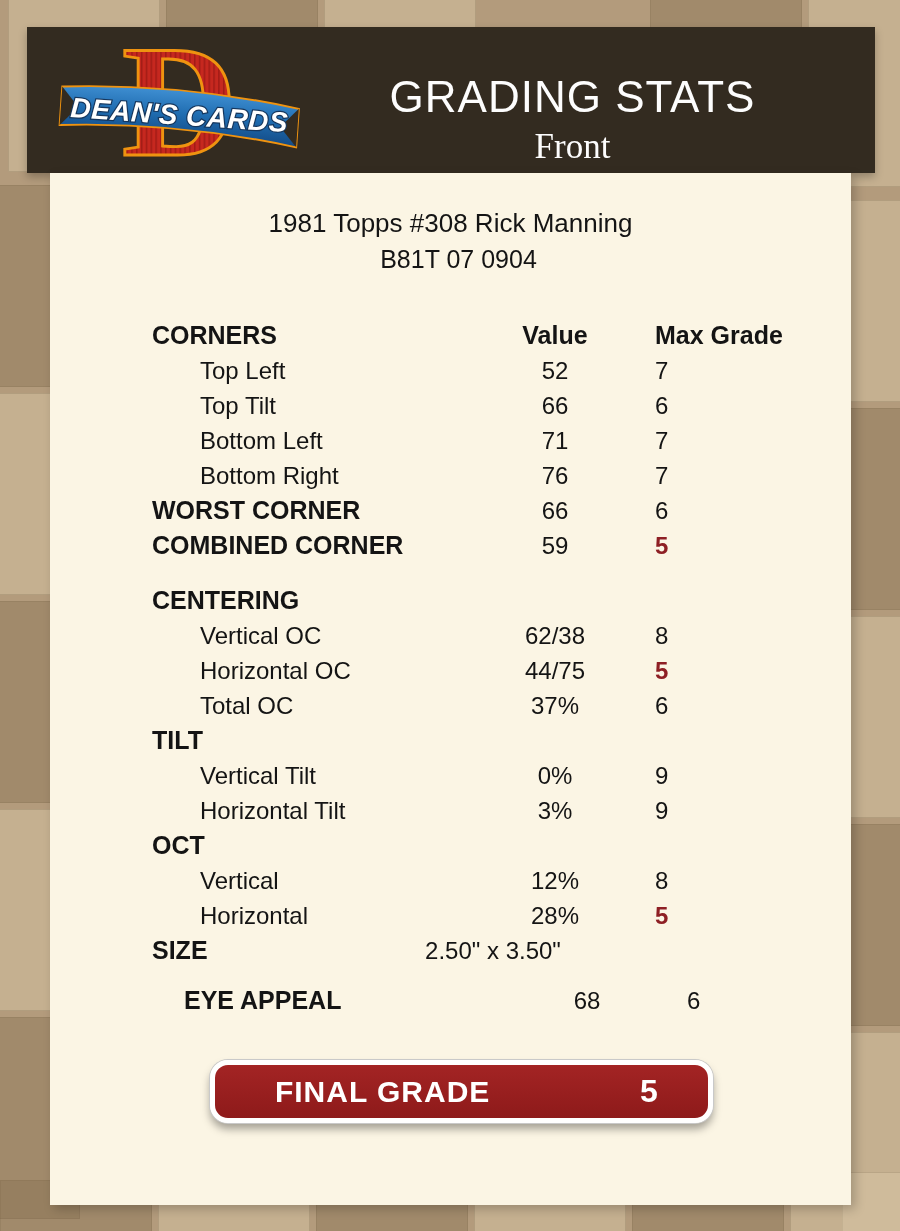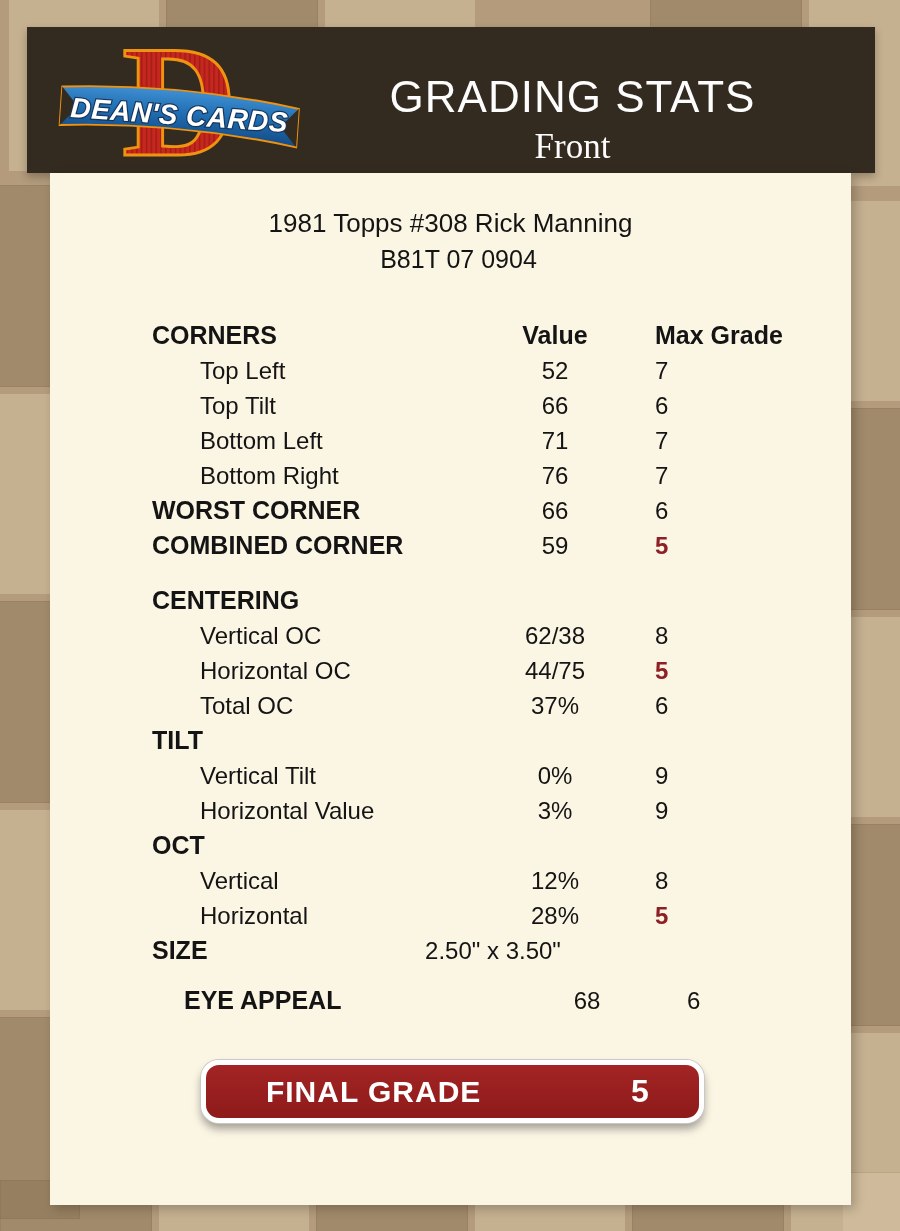--- a/index.html
+++ b/index.html
@@ -42,21 +42,21 @@
   .gr{width:130px;}
   .b{font-weight:bold;font-size:25px;}
   .ind{padding-left:48px;}
   .red{color:#8e1f24;font-weight:bold;}
   .gap-lg{margin-top:20px;}
   .gap-sm{margin-top:15px;padding-left:32px;}
   .size-shift{transform:translateX(-62px);}
 
   
   .final-btn{
-    position:absolute;left:151px;top:887px;width:503px;height:63px;
+    position:absolute;left:160px;top:887px;width:503px;height:63px;
     background:linear-gradient(#a32424,#8e1a1a);
     border:5px solid #ffffff;border-radius:18px;box-sizing:border-box;
     box-shadow:0 0 0 1px #c9c9c9, 0 6px 8px rgba(0,0,0,.35);
     color:#ffffff;
   }
   .fg-label{
     position:absolute;left:0;top:0;width:68%;height:100%;
     display:flex;align-items:center;justify-content:center;
     font-size:30px;font-weight:bold;letter-spacing:1px;
   }
@@ -207,21 +207,21 @@
       <span class="gr"></span>
     </div>
 
     <div class="trow">
       <span class="lb ind">Vertical Tilt</span>
       <span class="vl">0%</span>
       <span class="gr">9</span>
     </div>
 
     <div class="trow">
-      <span class="lb ind">Horizontal Value</span>
+      <span class="lb ind">Horizontal Tilt</span>
       <span class="vl">3%</span>
       <span class="gr">9</span>
     </div>
 
     <div class="trow">
       <span class="lb b">OCT</span>
       <span class="vl"></span>
       <span class="gr"></span>
     </div>
 

